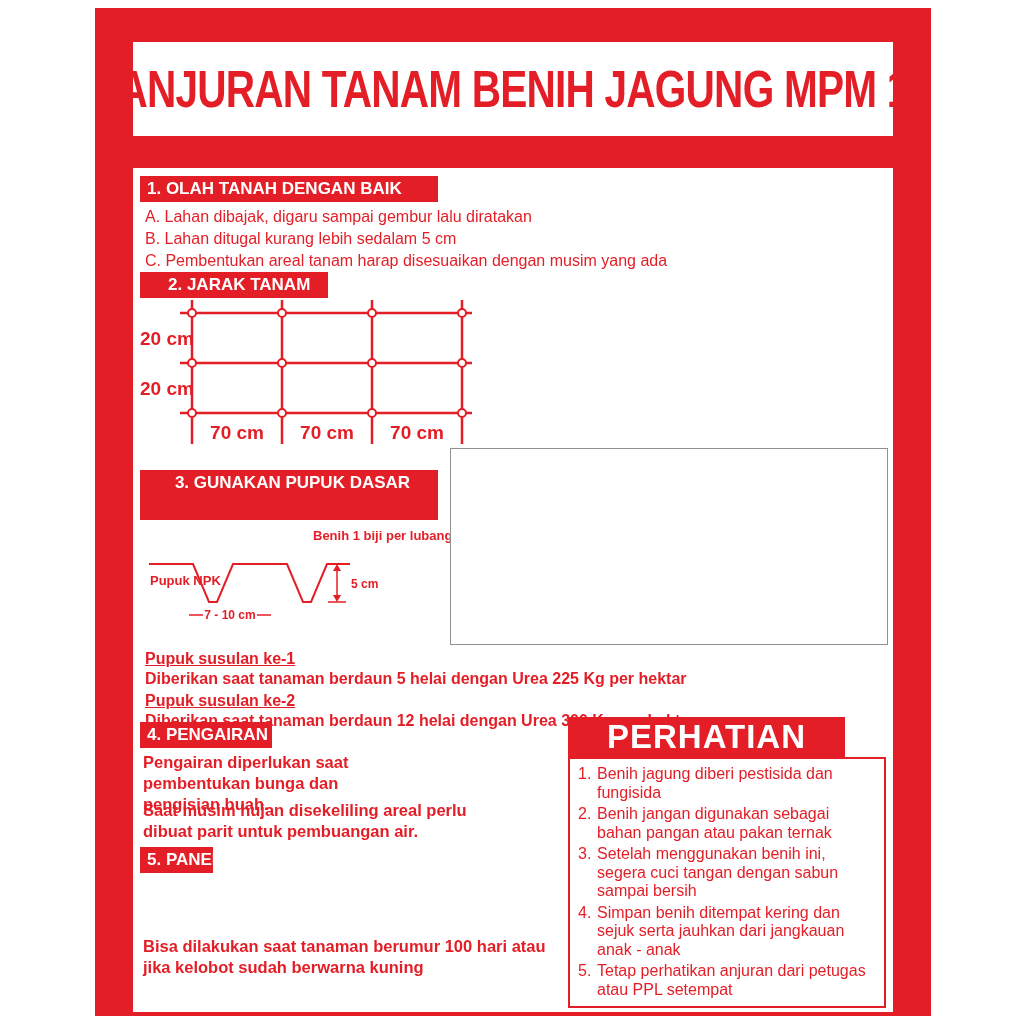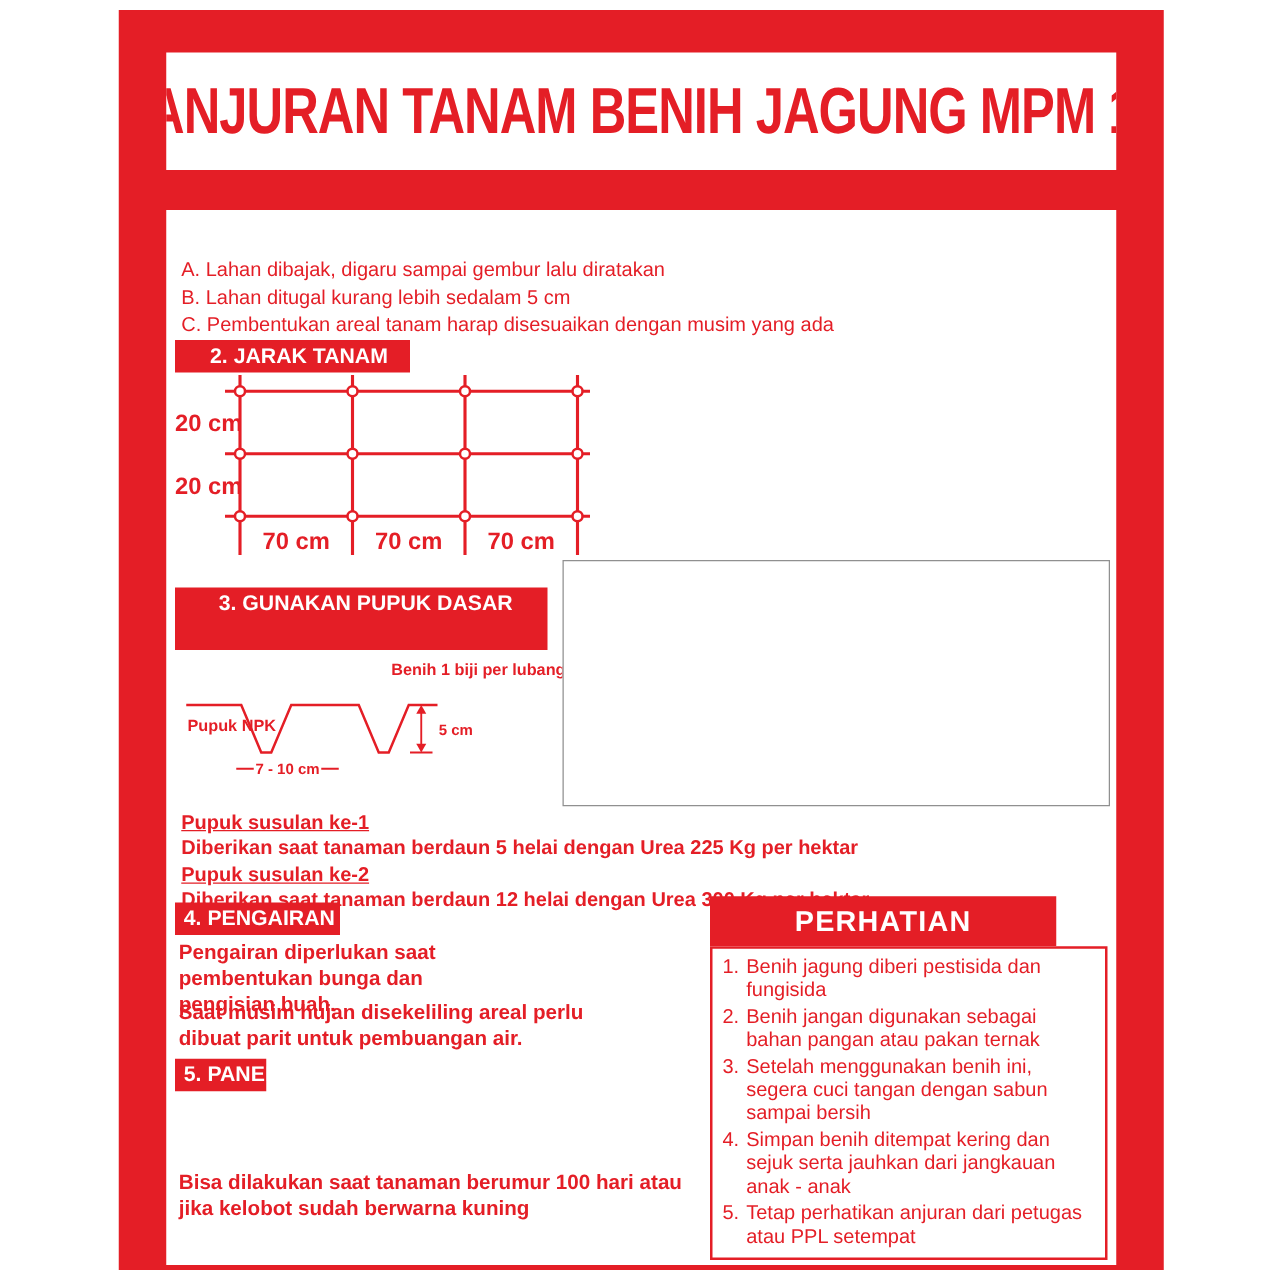--- a/index.html
+++ b/index.html
@@ -63,21 +63,21 @@
   .s4bar { left: 7px; top: 554px; width: 132px; }
   .para { position: absolute; color: var(--red); font-weight: bold; font-size: 16.5px; line-height: 21px; }
   .p41 { left: 10px; top: 584px; width: 270px; }
   .p42 { left: 10px; top: 632px; width: 340px; }
 
   .s5bar { left: 7px; top: 679px; width: 73px; }
   .p51 { left: 10px; top: 768px; width: 430px; }
 
   .perhatian-header {
     position: absolute; left: 435px; top: 549px; width: 277px; height: 40px;
-    background: var(--red); color: #fff; font-weight: bold; font-size: 23px;
+    background: var(--red); color: #fff; font-weight: bold; font-size: 33px;
     display: flex; align-items: center; justify-content: center; letter-spacing: 1px;
   }
   .perhatian-box {
     position: absolute; left: 435px; top: 589px; width: 318px; min-height: 236px;
     background: #fff; border: 2px solid var(--red); padding: 6px 6px 4px 8px;
   }
   .perhatian-item { display: flex; color: var(--red); font-size: 16px; line-height: 18.5px; margin-bottom: 3px; }
   .perhatian-item .num { width: 19px; flex: 0 0 19px; }
   .perhatian-item .txt { flex: 1; }
 </style>
@@ -86,20 +86,23 @@
 
 <div class="page">
   <div class="poster">
 
     <div class="title-box">
       <div class="title-text">ANJURAN TANAM BENIH JAGUNG MPM 1</div>
     </div>
 
     <div class="content">
 
+      <div class="bar oneline s1bar">
+        <span>1. OLAH TANAH DENGAN BAIK</span>
+      </div>
       <div class="s1items">
         <div>A. Lahan dibajak, digaru sampai gembur lalu diratakan</div>
         <div>B. Lahan ditugal kurang lebih sedalam 5 cm</div>
         <div>C. Pembentukan areal tanam harap disesuaikan dengan musim yang ada</div>
       </div>
 
       <div class="bar oneline s2bar">
         <span>2. JARAK TANAM</span>
       </div>
 

